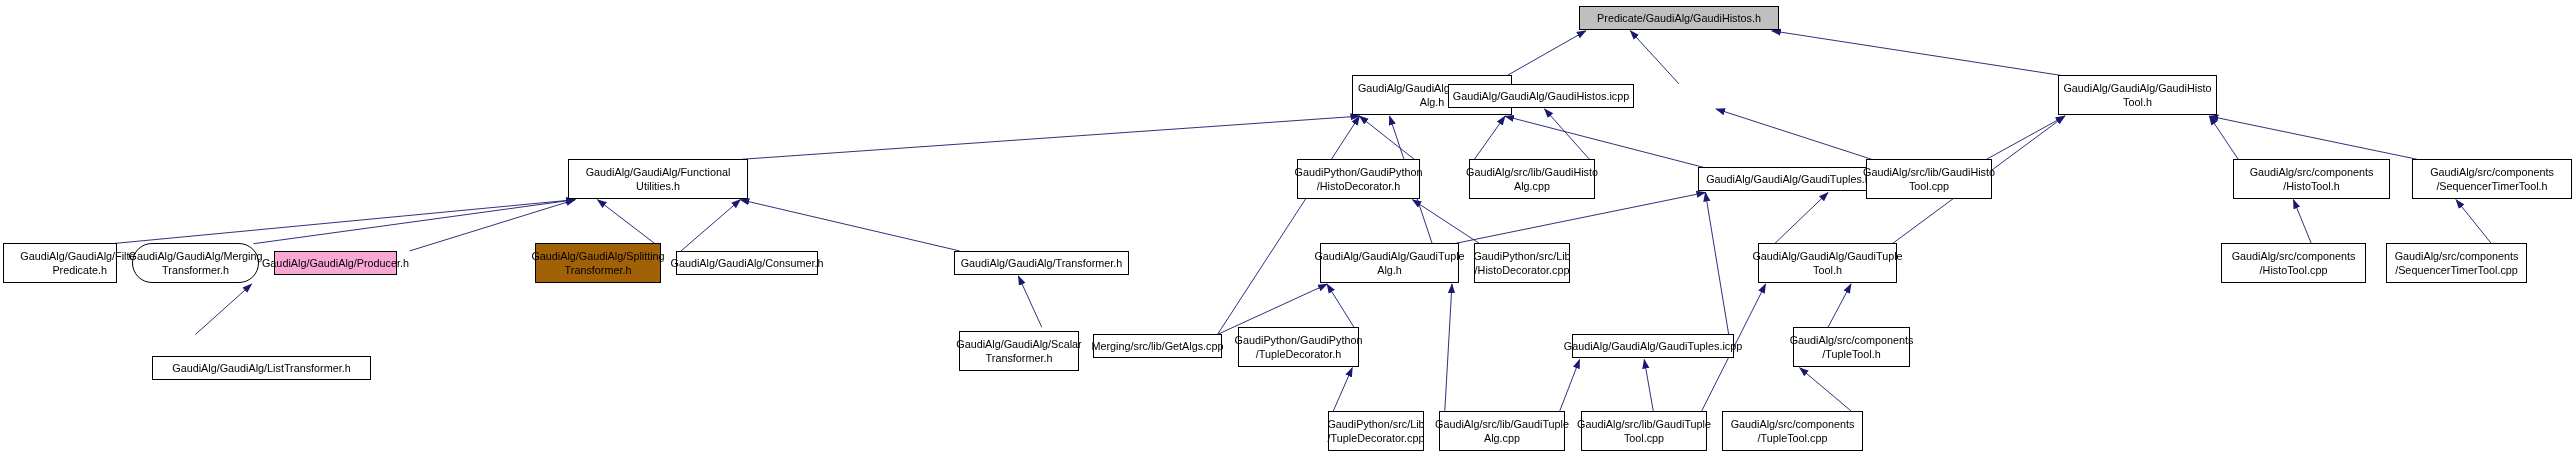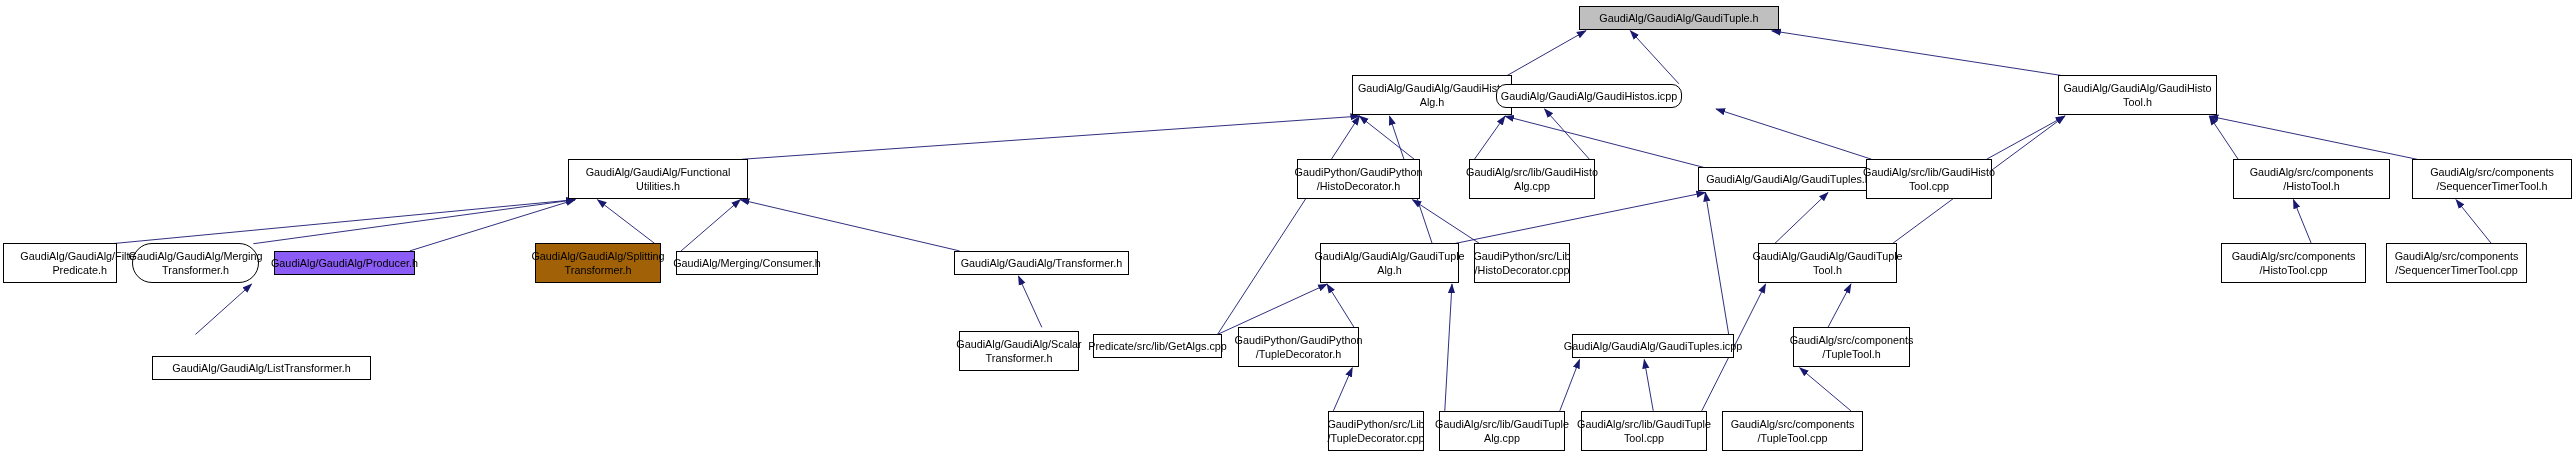--- a/index.html
+++ b/index.html
@@ -87,62 +87,62 @@
         <line x1="1608" y1="457" x2="1616" y2="316" stroke="#191970" stroke-width="1" marker-end="url(#arrowhead)"></line>
         <line x1="2034.5" y1="364" x2="2060" y2="316" stroke="#191970" stroke-width="1" marker-end="url(#arrowhead)"></line>
         <line x1="1894" y1="457" x2="1965" y2="316" stroke="#191970" stroke-width="1" marker-end="url(#arrowhead)"></line>
         <line x1="1736" y1="457" x2="1758" y2="400" stroke="#191970" stroke-width="1" marker-end="url(#arrowhead)"></line>
         <line x1="1840" y1="457" x2="1830" y2="400" stroke="#191970" stroke-width="1" marker-end="url(#arrowhead)"></line>
         <line x1="1484" y1="457" x2="1505" y2="409" stroke="#191970" stroke-width="1" marker-end="url(#arrowhead)"></line>
         <line x1="2060" y1="457" x2="2003" y2="409" stroke="#191970" stroke-width="1" marker-end="url(#arrowhead)"></line>
       </g>
   </svg>
   <div id="nodes">
-      <div class="node highlighted" style="left: 1579px; top: 6.3px; width: 200px; height: 23.4px; border-color: rgb(0, 0, 0); background: rgb(191, 191, 191); color: rgb(0, 0, 0);">GaudiAlg/GaudiAlg/GaudiTuple.h</div>
+      <div class="node highlighted" style="left: 1579px; top: 6.3px; width: 200px; height: 23.4px; border-color: rgb(0, 0, 0); background: rgb(191, 191, 191); color: rgb(0, 0, 0);">Predicate/GaudiAlg/GaudiHistos.h</div>
       <div class="node" style="left: 1352px; top: 75px; width: 160px; height: 40px; border-color: rgb(0, 0, 0); background: rgb(255, 255, 255); color: rgb(0, 0, 0);">GaudiAlg/GaudiAlg/GaudiHisto
 Alg.h</div>
-      <div class="node" style="left: 1496px; top: 84px; width: 186px; height: 24px; border-color: rgb(0, 0, 0); background: rgb(255, 255, 255); color: rgb(0, 0, 0); border-radius: 10px;">GaudiAlg/GaudiAlg/GaudiHistos.icpp</div>
+      <div class="node" style="left: 1448px; top: 84px; width: 186px; height: 24px; border-color: rgb(0, 0, 0); background: rgb(255, 255, 255); color: rgb(0, 0, 0);">GaudiAlg/GaudiAlg/GaudiHistos.icpp</div>
       <div class="node" style="left: 2058px; top: 75px; width: 159px; height: 40px; border-color: rgb(0, 0, 0); background: rgb(255, 255, 255); color: rgb(0, 0, 0);">GaudiAlg/GaudiAlg/GaudiHisto
 Tool.h</div>
       <div class="node" style="left: 568px; top: 159px; width: 180px; height: 40px; border-color: rgb(0, 0, 0); background: rgb(255, 255, 255); color: rgb(0, 0, 0);">GaudiAlg/GaudiAlg/Functional
 Utilities.h</div>
       <div class="node" style="left: 1297px; top: 159px; width: 123px; height: 40px; border-color: rgb(0, 0, 0); background: rgb(255, 255, 255); color: rgb(0, 0, 0);">GaudiPython/GaudiPython
 /HistoDecorator.h</div>
       <div class="node" style="left: 1469px; top: 159px; width: 126px; height: 40px; border-color: rgb(0, 0, 0); background: rgb(255, 255, 255); color: rgb(0, 0, 0);">GaudiAlg/src/lib/GaudiHisto
 Alg.cpp</div>
       <div class="node" style="left: 1698px; top: 167px; width: 181px; height: 24px; border-color: rgb(0, 0, 0); background: rgb(255, 255, 255); color: rgb(0, 0, 0);">GaudiAlg/GaudiAlg/GaudiTuples.h</div>
       <div class="node" style="left: 1866px; top: 159px; width: 126px; height: 40px; border-color: rgb(0, 0, 0); background: rgb(255, 255, 255); color: rgb(0, 0, 0);">GaudiAlg/src/lib/GaudiHisto
 Tool.cpp</div>
       <div class="node" style="left: 2233px; top: 159px; width: 157px; height: 40px; border-color: rgb(0, 0, 0); background: rgb(255, 255, 255); color: rgb(0, 0, 0);">GaudiAlg/src/components
 /HistoTool.h</div>
       <div class="node" style="left: 2412px; top: 159px; width: 160px; height: 40px; border-color: rgb(0, 0, 0); background: rgb(255, 255, 255); color: rgb(0, 0, 0);">GaudiAlg/src/components
 /SequencerTimerTool.h</div>
       <div class="node" style="left: 2.7px; top: 243px; width: 114px; height: 40px; border-color: rgb(0, 0, 0); background: rgb(255, 255, 255); color: rgb(0, 0, 0); padding-left: 40px;">GaudiAlg/GaudiAlg/Filter
 Predicate.h</div>
       <div class="node" style="left: 132px; top: 243px; width: 127px; height: 40px; border-color: rgb(0, 0, 0); background: rgb(255, 255, 255); color: rgb(0, 0, 0); border-radius: 20px;">GaudiAlg/GaudiAlg/Merging
 Transformer.h</div>
-      <div class="node" style="left: 274px; top: 251px; width: 141px; height: 24px; border-color: rgb(0, 0, 0); background: #8b5cf6; color: rgb(0, 0, 0);">GaudiAlg/GaudiAlg/Producer.h</div>
+      <div class="node" style="left: 274px; top: 251px; width: 123px; height: 24px; border-color: rgb(0, 0, 0); background: #f9a8d4; color: rgb(0, 0, 0);">GaudiAlg/GaudiAlg/Producer.h</div>
       <div class="node" style="left: 535px; top: 243px; width: 126px; height: 40px; border-color: rgb(0, 0, 0); background: #a16207; color: rgb(0, 0, 0);">GaudiAlg/GaudiAlg/Splitting
 Transformer.h</div>
-      <div class="node" style="left: 676px; top: 251px; width: 142px; height: 24px; border-color: rgb(0, 0, 0); background: rgb(255, 255, 255); color: rgb(0, 0, 0);">GaudiAlg/Merging/Consumer.h</div>
+      <div class="node" style="left: 676px; top: 251px; width: 142px; height: 24px; border-color: rgb(0, 0, 0); background: rgb(255, 255, 255); color: rgb(0, 0, 0);">GaudiAlg/GaudiAlg/Consumer.h</div>
       <div class="node" style="left: 954px; top: 251px; width: 175px; height: 24px; border-color: rgb(0, 0, 0); background: rgb(255, 255, 255); color: rgb(0, 0, 0);">GaudiAlg/GaudiAlg/Transformer.h</div>
       <div class="node" style="left: 1320px; top: 243px; width: 139px; height: 40px; border-color: rgb(0, 0, 0); background: rgb(255, 255, 255); color: rgb(0, 0, 0);">GaudiAlg/GaudiAlg/GaudiTuple
 Alg.h</div>
       <div class="node" style="left: 1474px; top: 243px; width: 96px; height: 40px; border-color: rgb(0, 0, 0); background: rgb(255, 255, 255); color: rgb(0, 0, 0);">GaudiPython/src/Lib
 /HistoDecorator.cpp</div>
       <div class="node" style="left: 1758px; top: 243px; width: 139px; height: 40px; border-color: rgb(0, 0, 0); background: rgb(255, 255, 255); color: rgb(0, 0, 0);">GaudiAlg/GaudiAlg/GaudiTuple
 Tool.h</div>
       <div class="node" style="left: 2221px; top: 243px; width: 145px; height: 40px; border-color: rgb(0, 0, 0); background: rgb(255, 255, 255); color: rgb(0, 0, 0);">GaudiAlg/src/components
 /HistoTool.cpp</div>
       <div class="node" style="left: 2386px; top: 243px; width: 141px; height: 40px; border-color: rgb(0, 0, 0); background: rgb(255, 255, 255); color: rgb(0, 0, 0);">GaudiAlg/src/components
 /SequencerTimerTool.cpp</div>
       <div class="node" style="left: 152px; top: 334px; width: 219px; height: 24px; border-color: rgb(0, 0, 0); background: rgb(255, 255, 255); color: rgb(0, 0, 0); margin-top: 22px;">GaudiAlg/GaudiAlg/ListTransformer.h</div>
       <div class="node" style="left: 959px; top: 331px; width: 120px; height: 40px; border-color: rgb(0, 0, 0); background: rgb(255, 255, 255); color: rgb(0, 0, 0);">GaudiAlg/GaudiAlg/Scalar
 Transformer.h</div>
-      <div class="node" style="left: 1093px; top: 334px; width: 129px; height: 24px; border-color: rgb(0, 0, 0); background: rgb(255, 255, 255); color: rgb(0, 0, 0);">Predicate/src/lib/GetAlgs.cpp</div>
+      <div class="node" style="left: 1093px; top: 334px; width: 129px; height: 24px; border-color: rgb(0, 0, 0); background: rgb(255, 255, 255); color: rgb(0, 0, 0);">Merging/src/lib/GetAlgs.cpp</div>
       <div class="node" style="left: 1238px; top: 327px; width: 121px; height: 40px; border-color: rgb(0, 0, 0); background: rgb(255, 255, 255); color: rgb(0, 0, 0);">GaudiPython/GaudiPython
 /TupleDecorator.h</div>
       <div class="node" style="left: 1572px; top: 334px; width: 162px; height: 24px; border-color: rgb(0, 0, 0); background: rgb(255, 255, 255); color: rgb(0, 0, 0);">GaudiAlg/GaudiAlg/GaudiTuples.icpp</div>
       <div class="node" style="left: 1793px; top: 327px; width: 117px; height: 40px; border-color: rgb(0, 0, 0); background: rgb(255, 255, 255); color: rgb(0, 0, 0);">GaudiAlg/src/components
 /TupleTool.h</div>
       <div class="node" style="left: 1328px; top: 411px; width: 96px; height: 40px; border-color: rgb(0, 0, 0); background: rgb(255, 255, 255); color: rgb(0, 0, 0);">GaudiPython/src/Lib
 /TupleDecorator.cpp</div>
       <div class="node" style="left: 1439px; top: 411px; width: 126px; height: 40px; border-color: rgb(0, 0, 0); background: rgb(255, 255, 255); color: rgb(0, 0, 0);">GaudiAlg/src/lib/GaudiTuple
 Alg.cpp</div>
       <div class="node" style="left: 1581px; top: 411px; width: 126px; height: 40px; border-color: rgb(0, 0, 0); background: rgb(255, 255, 255); color: rgb(0, 0, 0);">GaudiAlg/src/lib/GaudiTuple

